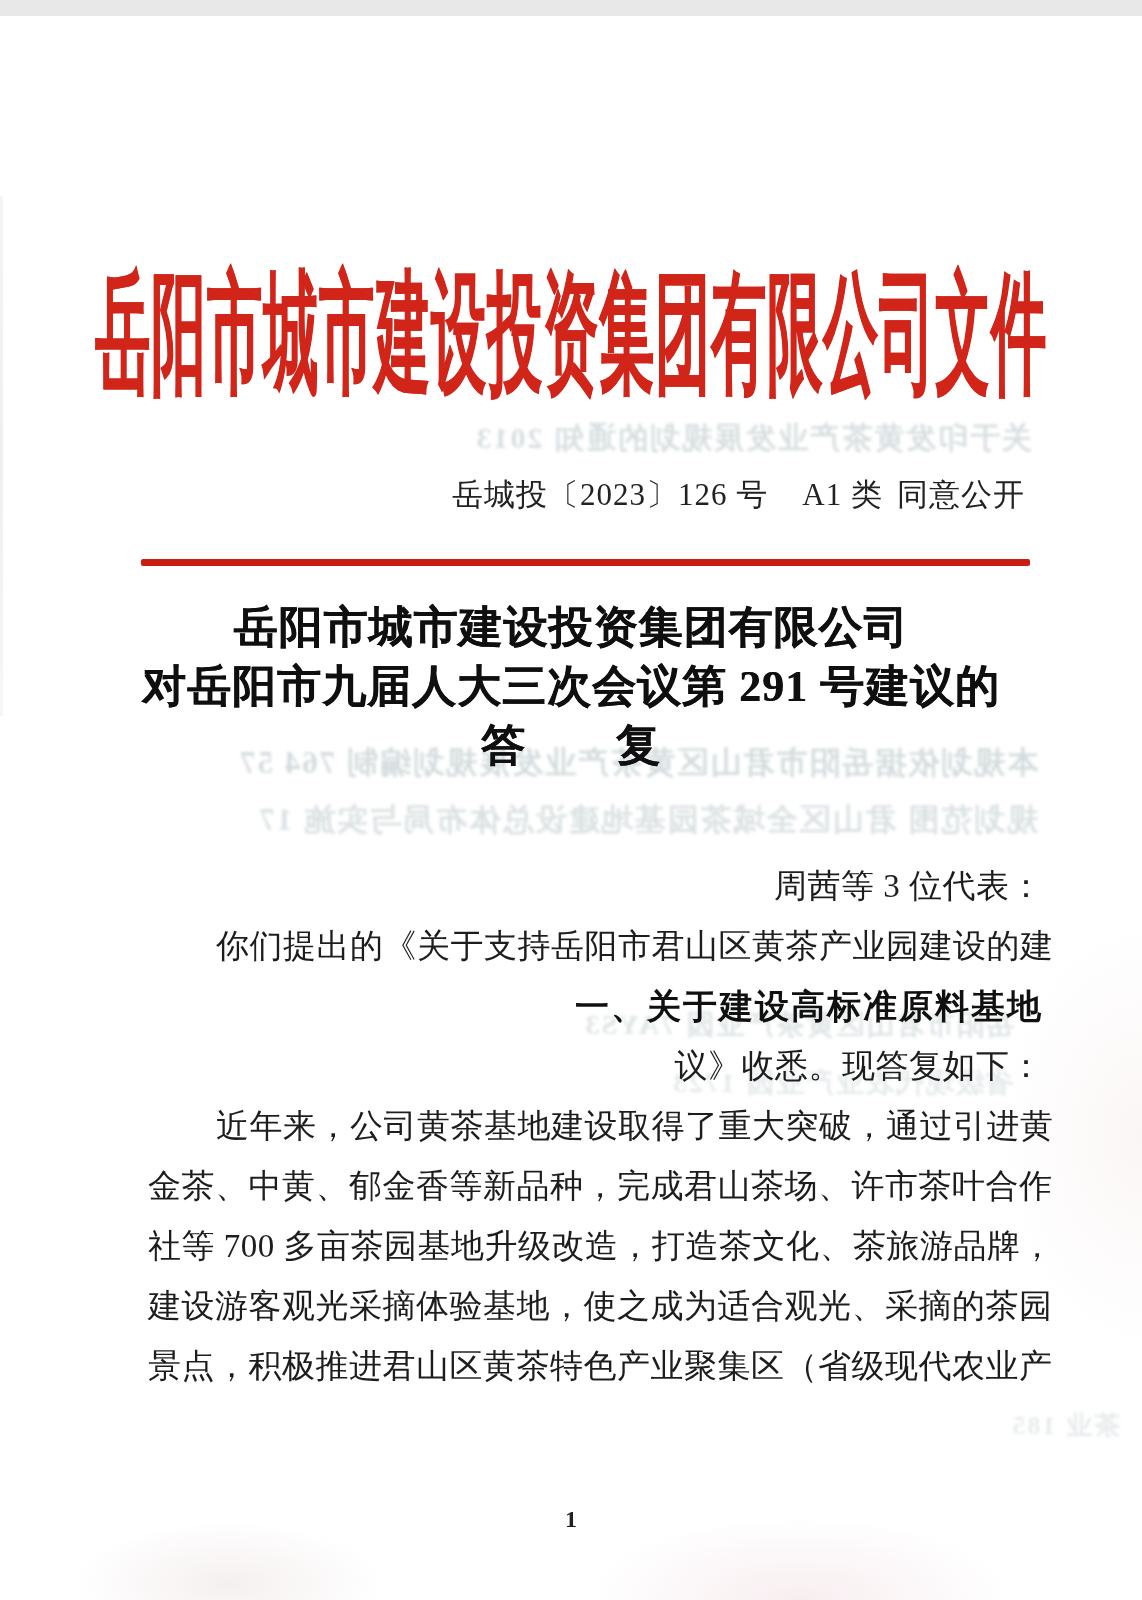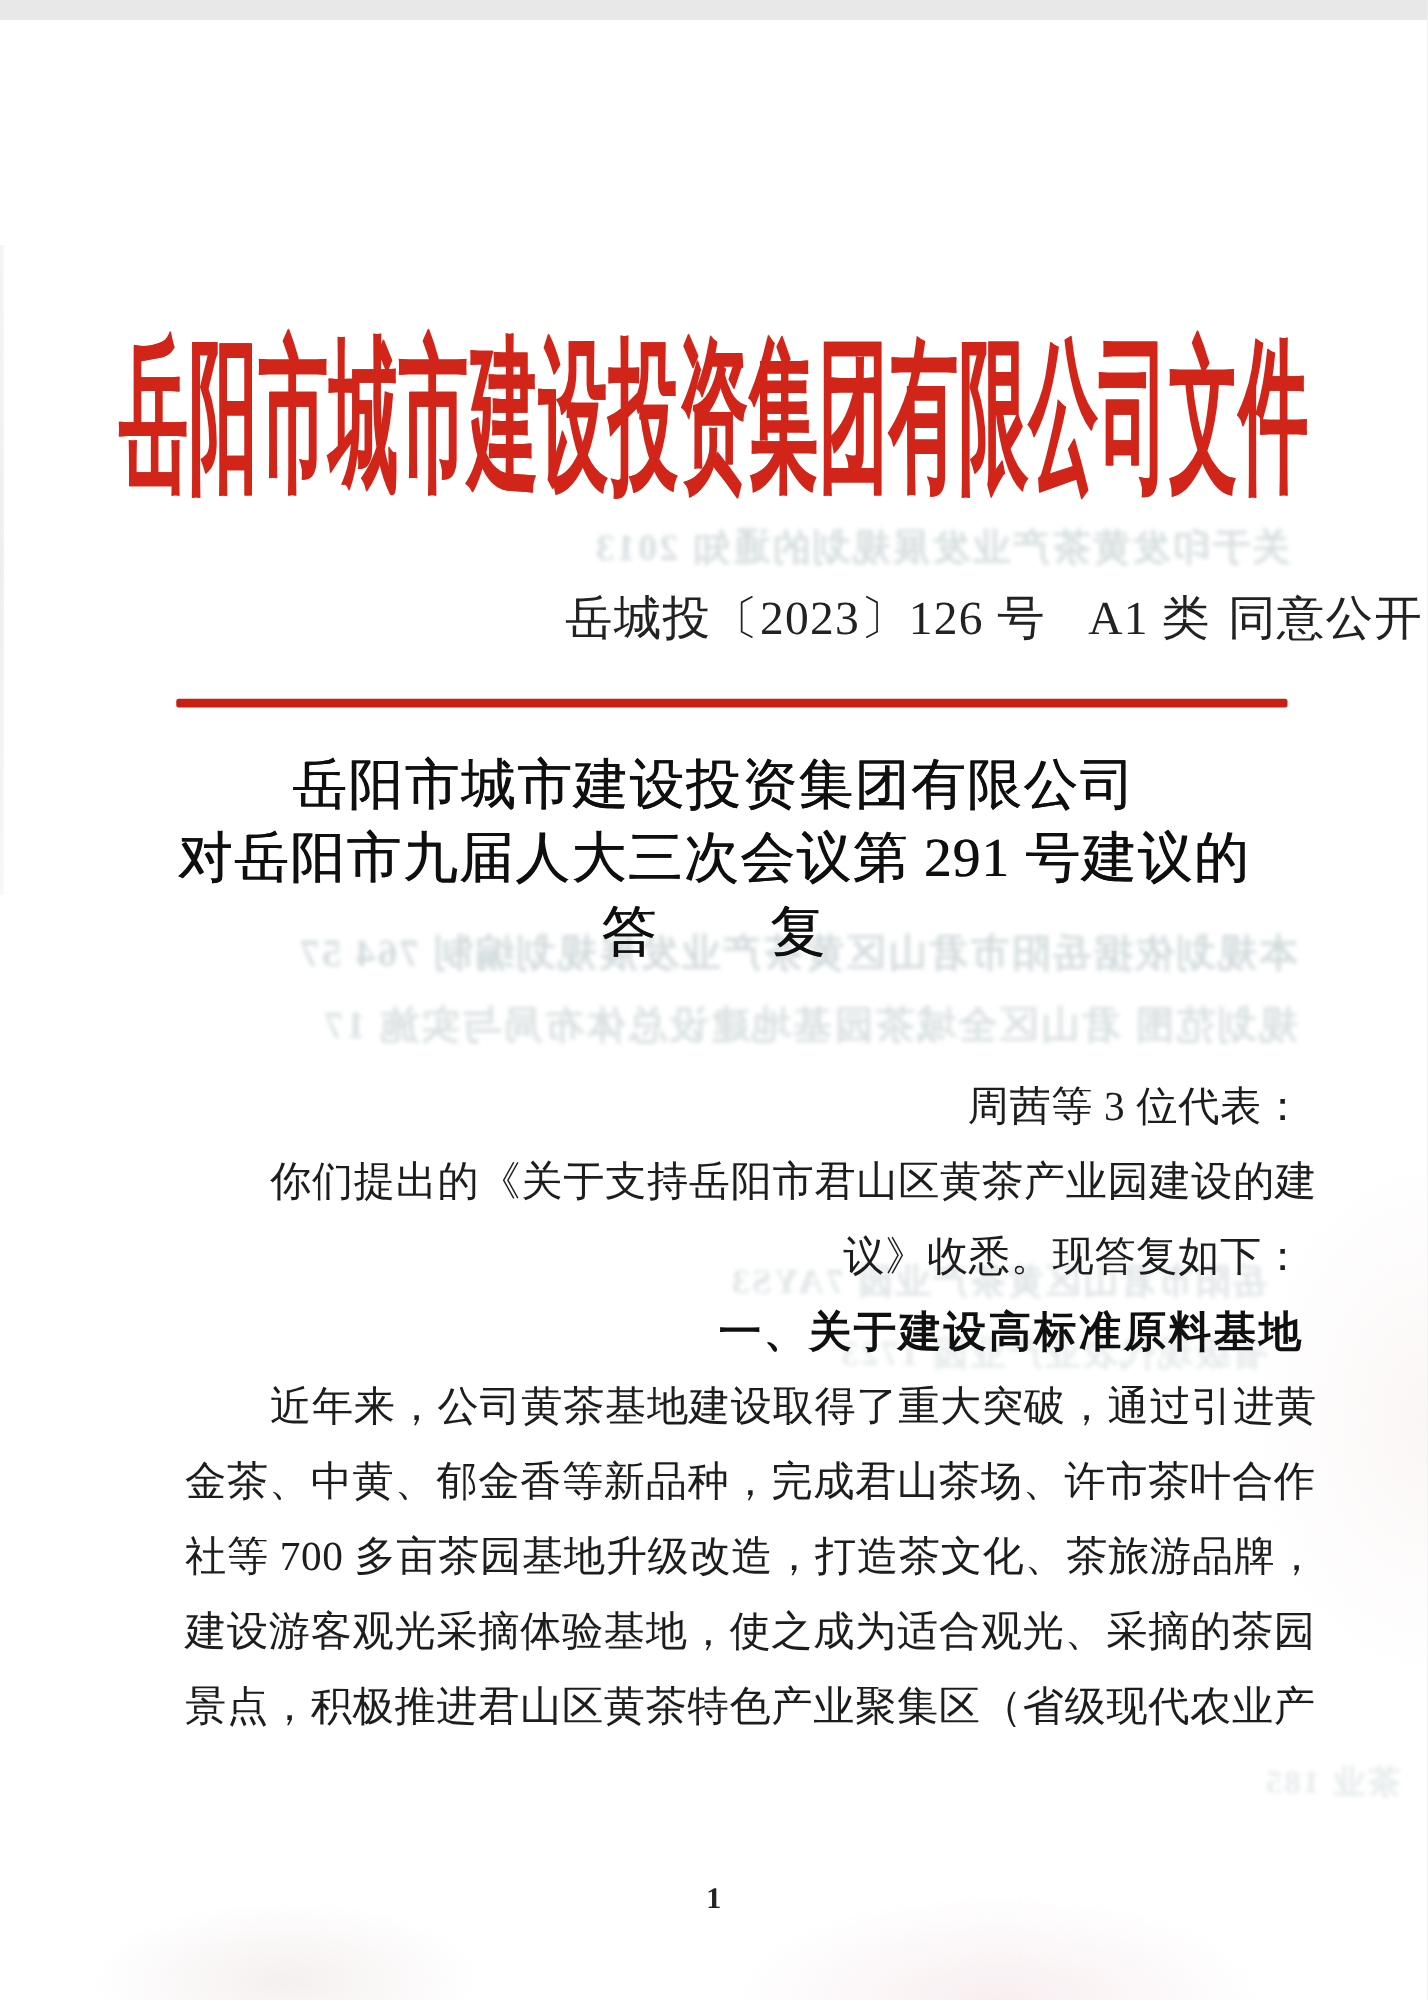--- a/index.html
+++ b/index.html
@@ -39,41 +39,41 @@
     white-space: nowrap;
     transform: scaleY(2.42);
     transform-origin: center;
     text-shadow: 0.6px 0 0 currentColor;
   }
 
   
   .docmeta {
     position: absolute; top: 459px; left: 452px;
     display: flex; align-items: baseline;
-    font-size: 38px; line-height: 40px;
+    font-size: 31px; line-height: 40px;
     letter-spacing: 1px;
     color: #222;
     white-space: nowrap;
   }
   .docmeta .gap-lg { display: inline-block; width: 34px; }
   .docmeta .gap-sm { display: inline-block; width: 14px; }
 
   
   .red-rule {
     position: absolute; top: 543px; left: 141px;
     width: 889px; height: 7px;
     background: #c81e13;
     border-radius: 2px;
   }
 
   
   .doc-title {
     position: absolute; top: 582px; left: 0; right: 0;
     text-align: center;
-    font-size: 44px; font-weight: 400;
+    font-size: 44px; font-weight: 700;
     line-height: 59px;
     color: #0f0f0f;
     letter-spacing: 1px;
     text-shadow: 0.5px 0 0 currentColor;
   }
 
   
   .body-block {
     position: absolute; top: 840px; left: 148px; width: 895px; text-align: right;
   }
@@ -148,22 +148,22 @@
 
   <div class="doc-title">
     <div>岳阳市城市建设投资集团有限公司</div>
     <div>对岳阳市九届人大三次会议第 291 号建议的</div>
     <div>答　　复</div>
   </div>
 
   <div class="body-block">
     <div class="line">周茜等 3 位代表：</div>
     <div class="line indent">你们提出的《关于支持岳阳市君山区黄茶产业园建设的建</div>
+    <div class="line indent heading">一、关于建设高标准原料基地</div>
     <div class="line">议》收悉。现答复如下：</div>
-    <div class="line indent heading">一、关于建设高标准原料基地</div>
     <div class="line indent">近年来，公司黄茶基地建设取得了重大突破，通过引进黄</div>
     <div class="line">金茶、中黄、郁金香等新品种，完成君山茶场、许市茶叶合作</div>
     <div class="line">社等 700 多亩茶园基地升级改造，打造茶文化、茶旅游品牌，</div>
     <div class="line">建设游客观光采摘体验基地，使之成为适合观光、采摘的茶园</div>
     <div class="line">景点，积极推进君山区黄茶特色产业聚集区（省级现代农业产</div>
   </div>
 
   <div class="page-number">1</div>
 
 </div>

